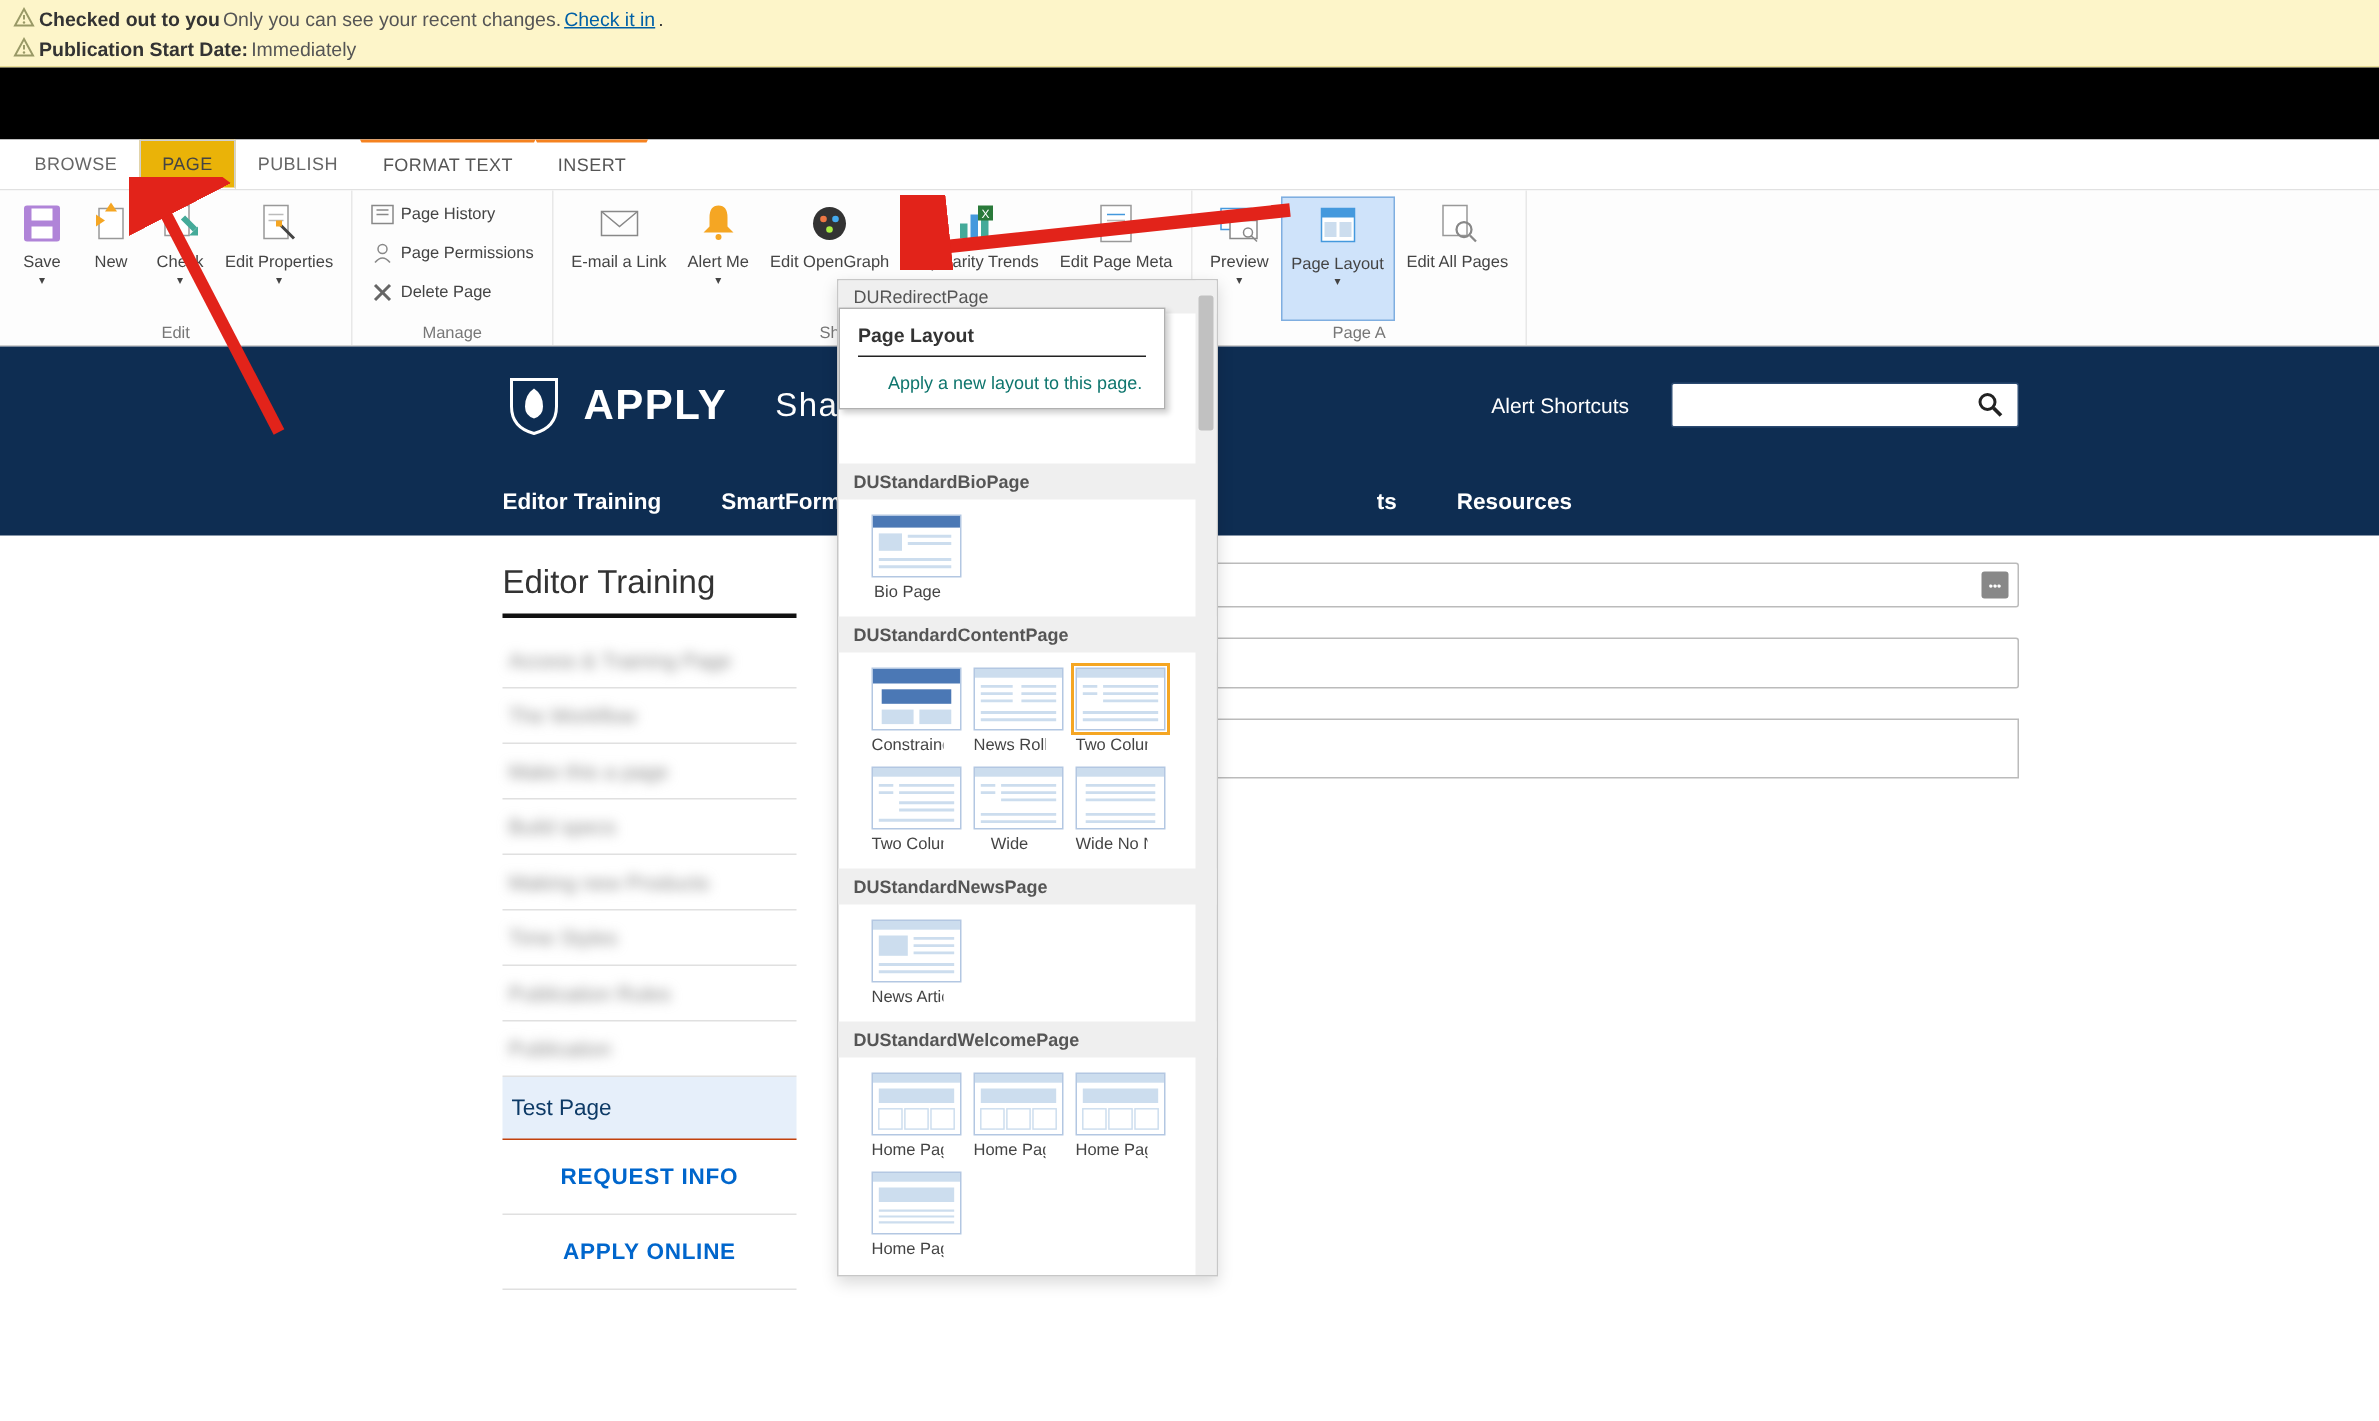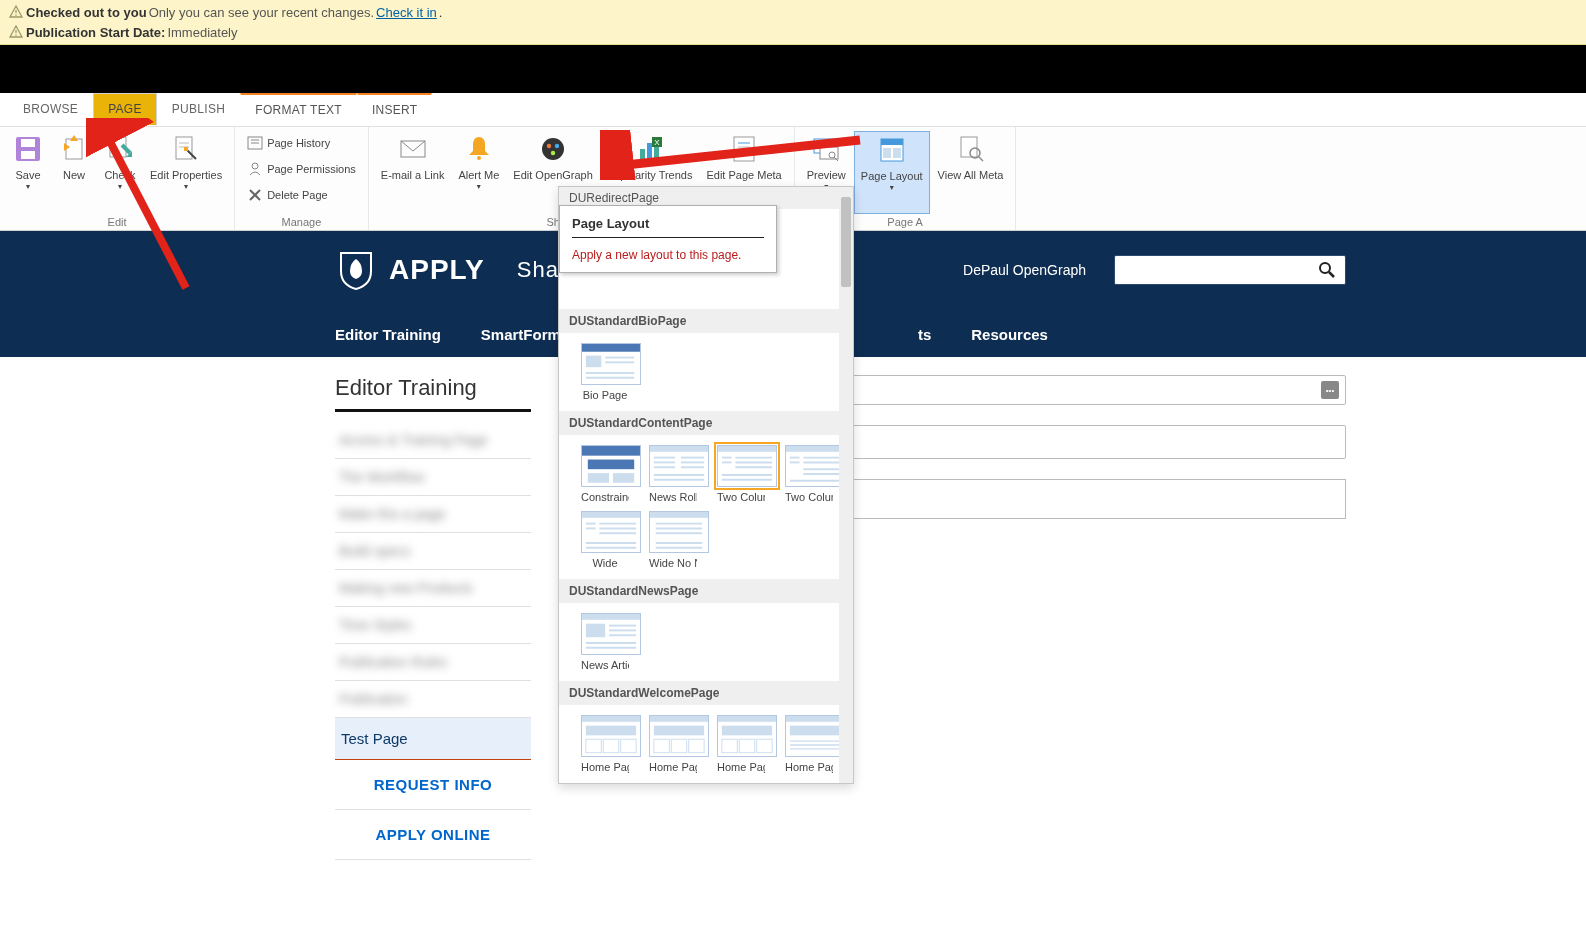--- a/index.html
+++ b/index.html
@@ -56,28 +56,28 @@
   .side .cta { text-align: center; color: #0066cc; font-weight: 700; font-size: 15px; padding: 16px 0; border-bottom: 1px solid #e0e0e0; letter-spacing: 0.5px;}
 
   .content { flex: 1; }
   .field-row { margin-bottom: 20px; }
   .txtbox { border: 1px solid #bbb; border-radius: 2px; height: 30px; background: #fff; display: flex; align-items: center; justify-content: flex-end; padding: 0 6px; }
   .txtbox .handle { width: 18px; height: 18px; background: #888; border-radius: 2px; font-size: 8px; color: #fff; display: flex; align-items: center; justify-content: center; }
   .content-box { border: 1px solid #bbb; min-height: 40px; padding: 10px 14px; font-size: 16px; }
   .content-box a { color: #1a6fd3; }
 
   
-  .flyout { position: absolute; left: 558px; top: 186px; width: 296px; background: #fff; border: 1px solid #c7c7c7; box-shadow: 0 4px 10px rgba(0,0,0,0.15); z-index: 50; }
+  .flyout { position: absolute; left: 558px; top: 186px; width: 254px; background: #fff; border: 1px solid #c7c7c7; box-shadow: 0 4px 10px rgba(0,0,0,0.15); z-index: 50; }
   .flyout .scroll { position: absolute; right: 0; top: 0; bottom: 0; width: 14px; background: #efefef; }
   .flyout .scroll .thumb { position: absolute; left: 2px; right: 2px; top: 10px; height: 90px; background: #c1c1c1; border-radius: 2px;}
   .flyout .header-band { background: #efefef; padding: 4px 10px; font-size: 12px; color: #555; }
   .flyout .tooltip { position: absolute; left: 0; top: 18px; width: 218px; background: #fff; border: 1px solid #b0b0b0; box-shadow: 2px 2px 4px rgba(0,0,0,0.2); padding: 10px 12px; z-index: 60; }
   .flyout .tooltip strong { font-size: 13px; }
   .flyout .tooltip .divider { height: 1px; background: #222; margin: 6px 0 10px 0; }
-  .flyout .tooltip p { font-size: 12px; color: #b91c1c; }
+  .flyout .tooltip p { font-size: 12px; color: #0f766e; margin-left: 20px; }
   .flyout .section-title { background: #efefef; font-size: 12px; color: #555; padding: 5px 10px; font-weight: 600; }
   .flyout .thumbs { display: flex; flex-wrap: wrap; gap: 8px; padding: 10px; }
   .layout-thumb { width: 60px; text-align: center; font-size: 11px; color: #444; cursor: pointer; padding-left: 12px; }
   .layout-thumb .pic { width: 60px; height: 42px; border: 1px solid #b3c7e2; background: #fff; margin-bottom: 4px; }
   .layout-thumb.sel .pic { outline: 2px solid #f5a623; outline-offset: 1px; }
   .layout-thumb .lbl { line-height: 1.1; white-space: nowrap; overflow: hidden; }
 
   
   .arrow { position: absolute; z-index: 70; pointer-events: none; }
 
@@ -298,40 +298,40 @@
           <span style="font-size:8px">▾</span>
       </div>
       <div class="rbtn">
         <span class="icon">
             <svg viewBox="0 0 32 32">
               <rect x="6" y="4" width="16" height="20" fill="#fff" stroke="#999"></rect>
               <circle cx="20" cy="20" r="5" fill="none" stroke="#888" stroke-width="1.5"></circle>
               <line x1="24" y1="24" x2="28" y2="28" stroke="#888" stroke-width="1.5"></line>
             </svg>
           </span>
-        <span>View All Meta</span>
+        <span>Edit All Pages</span>
       </div>
     </div>
     <div class="group-title">Page A</div>
   </div>
 
 </div>
 
 <div class="dp-header">
   <div class="dp-header-top">
     <div class="dp-logo">
       <svg width="42" height="42" viewBox="0 0 42 42">
         <path d="M6 4 H36 V22 Q36 36 21 40 Q6 36 6 22 Z" fill="none" stroke="#fff" stroke-width="2"></path>
         <path d="M21 10 Q15 14 15 22 Q15 28 21 30 Q27 28 27 22 Q27 14 21 10" fill="#fff"></path>
       </svg>
       <span>APPLY</span>
       <span style="font-size:22px;font-weight:400;margin-left:20px;">ShareP</span>
     </div>
     <div class="dp-right">
-      <span class="dp-shortcuts">DePaul OpenGraph</span>
+      <span class="dp-shortcuts">Alert Shortcuts</span>
       <div class="dp-search">
         <input type="text" style="">
         <svg width="20" height="20" viewBox="0 0 20 20">
             <circle cx="8" cy="8" r="5" fill="none" stroke="#222" stroke-width="2"></circle>
             <line x1="12" y1="12" x2="17" y2="17" stroke="#222" stroke-width="2.5"></line>
           </svg>
       </div>
     </div>
   </div>
   <div class="dp-nav">

